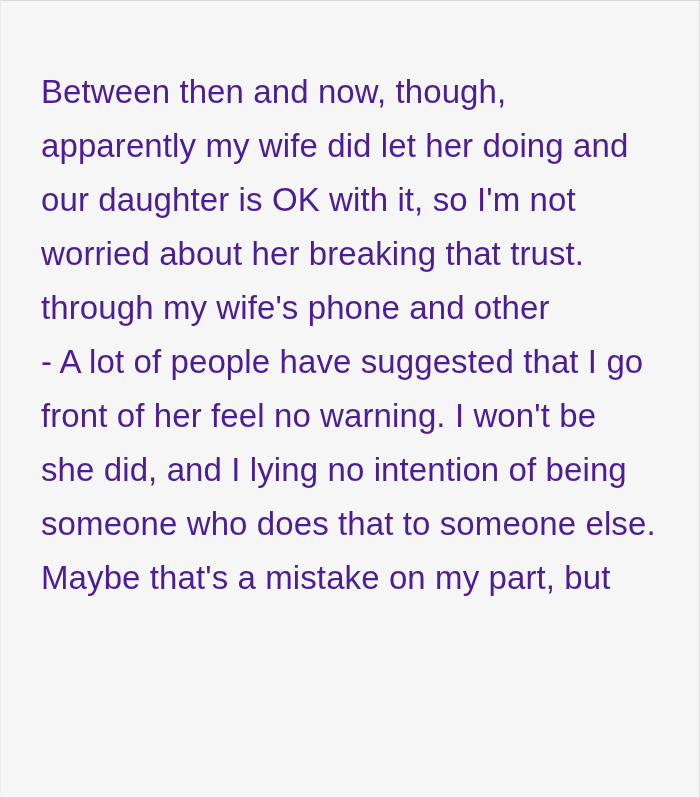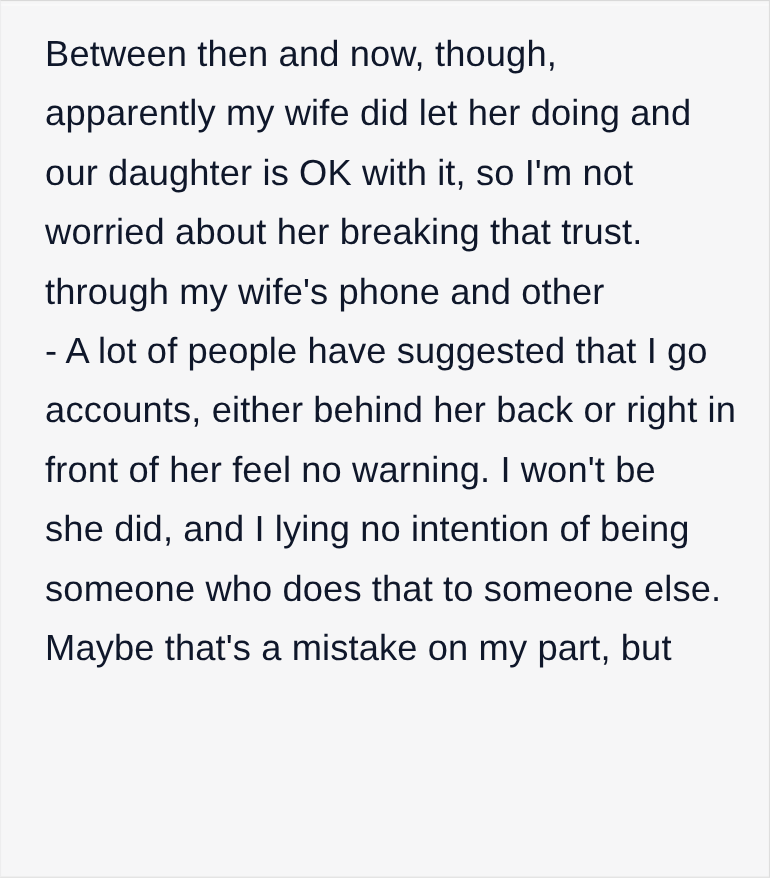--- a/index.html
+++ b/index.html
@@ -26,42 +26,42 @@
   .seam {
     position: absolute;
     top: 3px;
     left: 0;
     width: 100%;
     height: 1px;
     background: #fbfbfc;
   }
   .post-text {
     padding: 21px 14px 0 40px;
-    color: #0f172a;
+    color: #4c1d95;
     font-size: 33px;
     line-height: 54px;
     letter-spacing: 0.1px;
     font-weight: 400;
+    margin-top: 43px;
   }
   .post-text .line {
     white-space: pre;
     height: 54px;
   }
 </style>
 </head>
 <body>
 
 <div class="post-card">
   <div class="seam"></div>
   <div class="post-text">
       <div class="line">Between then and now, though,</div>
       <div class="line">apparently my wife did let her doing and</div>
       <div class="line">our daughter is OK with it, so I'm not</div>
       <div class="line">worried about her breaking that trust.</div>
       <div class="line">through my wife's phone and other</div>
       <div class="line">- A lot of people have suggested that I go</div>
-      <div class="line">accounts, either behind her back or right in</div>
       <div class="line">front of her feel no warning. I won't be</div>
       <div class="line">she did, and I lying no intention of being</div>
       <div class="line">someone who does that to someone else.</div>
       <div class="line">Maybe that's a mistake on my part, but</div>
     </div>
 </div>
 
 </body></html>

